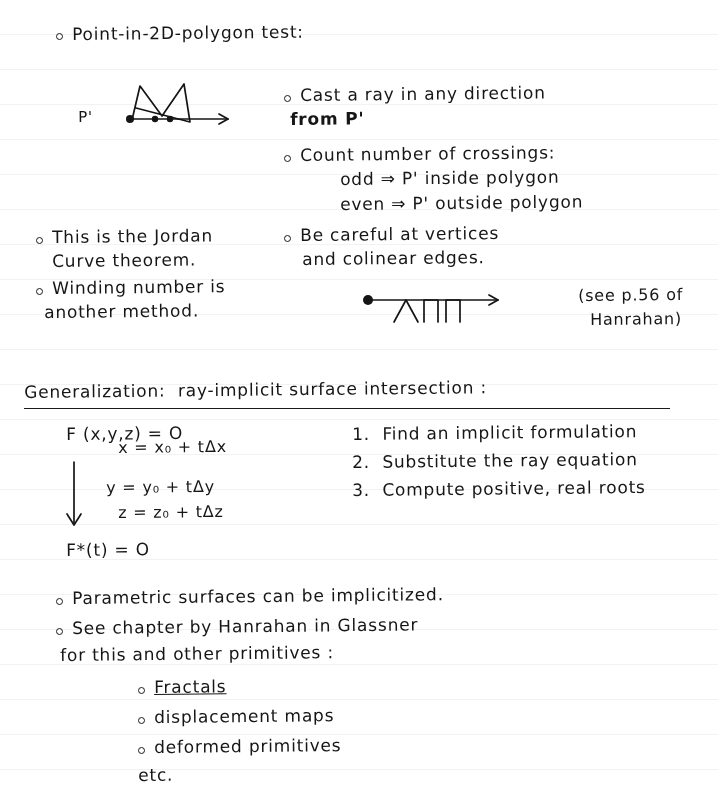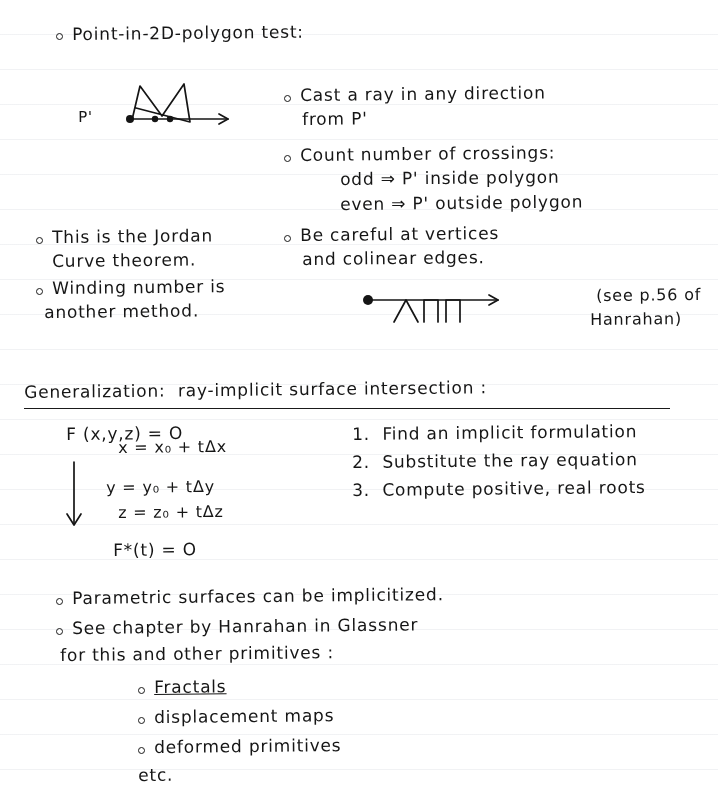--- a/index.html
+++ b/index.html
@@ -74,21 +74,21 @@
   <circle class="dot" cx="30" cy="41" r="4"></circle>
   <circle class="dot" cx="55" cy="41" r="3.2"></circle>
   <circle class="dot" cx="70" cy="41" r="3.2"></circle>
   <line class="stroke" x1="30" y1="41" x2="128" y2="41"></line>
   <path class="stroke" d="M 119 36 L 128 41 L 119 46"></path>
 </svg>
 <div class="hand sz3 tilt-b" style="left:78px; top:108px;">P'</div>
 
 <div class="bullet" style="left:284px; top:95px;"></div>
 <div class="hand sz1 tilt-b" style="left:300px; top:85px;">Cast a ray in any direction</div>
-<div class="hand sz1 tilt-b" style="left:302px; top:109px;">from P'</div>
+<div class="hand sz1 tilt-b" style="left:290px; top:109px;font-weight:bold;">from P'</div>
 
 <div class="bullet" style="left:284px; top:155px;"></div>
 <div class="hand sz1 tilt-b" style="left:300px; top:145px;">Count number of crossings:</div>
 <div class="hand sz1 tilt-b" style="left:340px; top:169px;">odd ⇒ P' inside polygon</div>
 <div class="hand sz1 tilt-b" style="left:340px; top:194px;">even ⇒ P' outside polygon</div>
 
 <div class="bullet" style="left:284px; top:235px;"></div>
 <div class="hand sz1 tilt-b" style="left:300px; top:225px;">Be careful at vertices</div>
 <div class="hand sz1 tilt-b" style="left:302px; top:249px;">and colinear edges.</div>
 
@@ -102,31 +102,31 @@
 
 <svg style="left:362px; top:286px; width:160px; height:50px;">
   <circle class="dot" cx="6" cy="14" r="5"></circle>
   <line class="stroke" x1="6" y1="14" x2="136" y2="14"></line>
   <path class="stroke" d="M 127 9 L 136 14 L 127 19"></path>
   <path class="stroke" d="M 32 36 L 44 14 L 56 36"></path>
   <path class="stroke" d="M 62 36 L 62 14 L 76 14 L 76 36"></path>
   <path class="stroke" d="M 84 36 L 84 14 L 98 14 L 98 36"></path>
 </svg>
 
-<div class="hand sz2 tilt-b" style="left:596px; top:286px;">(see p.56 of</div>
+<div class="hand sz2 tilt-b" style="left:578px; top:286px;">(see p.56 of</div>
 <div class="hand sz2 tilt-b" style="left:590px; top:310px;">Hanrahan)</div>
 
 <div class="hand sz1 tilt-b" style="left:24px; top:382px;">Generalization:  ray-implicit surface intersection :</div>
 <div class="underline-rule" style="left:24px; top:408px; width:646px;"></div>
 
 <div class="hand sz1 tilt-b" style="left:66px; top:424px;">F (x,y,z) = O</div>
 <div class="hand sz2 tilt-b" style="left:118px; top:438px;">x = x₀ + tΔx</div>
 <div class="hand sz2 tilt-b" style="left:106px; top:478px;">y = y₀ + tΔy</div>
 <div class="hand sz2 tilt-b" style="left:118px; top:503px;">z = z₀ + tΔz</div>
-<div class="hand sz1 tilt-b" style="left:66px; top:540px;margin-left:47px;">F*(t) = O</div>
+<div class="hand sz1 tilt-b" style="left:66px; top:540px;">F*(t) = O</div>
 
 <svg style="left:62px; top:460px; width:30px; height:80px;">
   <line class="stroke" x1="12" y1="2" x2="12" y2="64"></line>
   <path class="stroke" d="M 5 54 L 12 65 L 19 54"></path>
 </svg>
 
 <div class="hand sz1 tilt-b" style="left:352px; top:424px;">1.  Find an implicit formulation</div>
 <div class="hand sz1 tilt-b" style="left:352px; top:452px;">2.  Substitute the ray equation</div>
 <div class="hand sz1 tilt-b" style="left:352px; top:480px;">3.  Compute positive, real roots</div>
 

